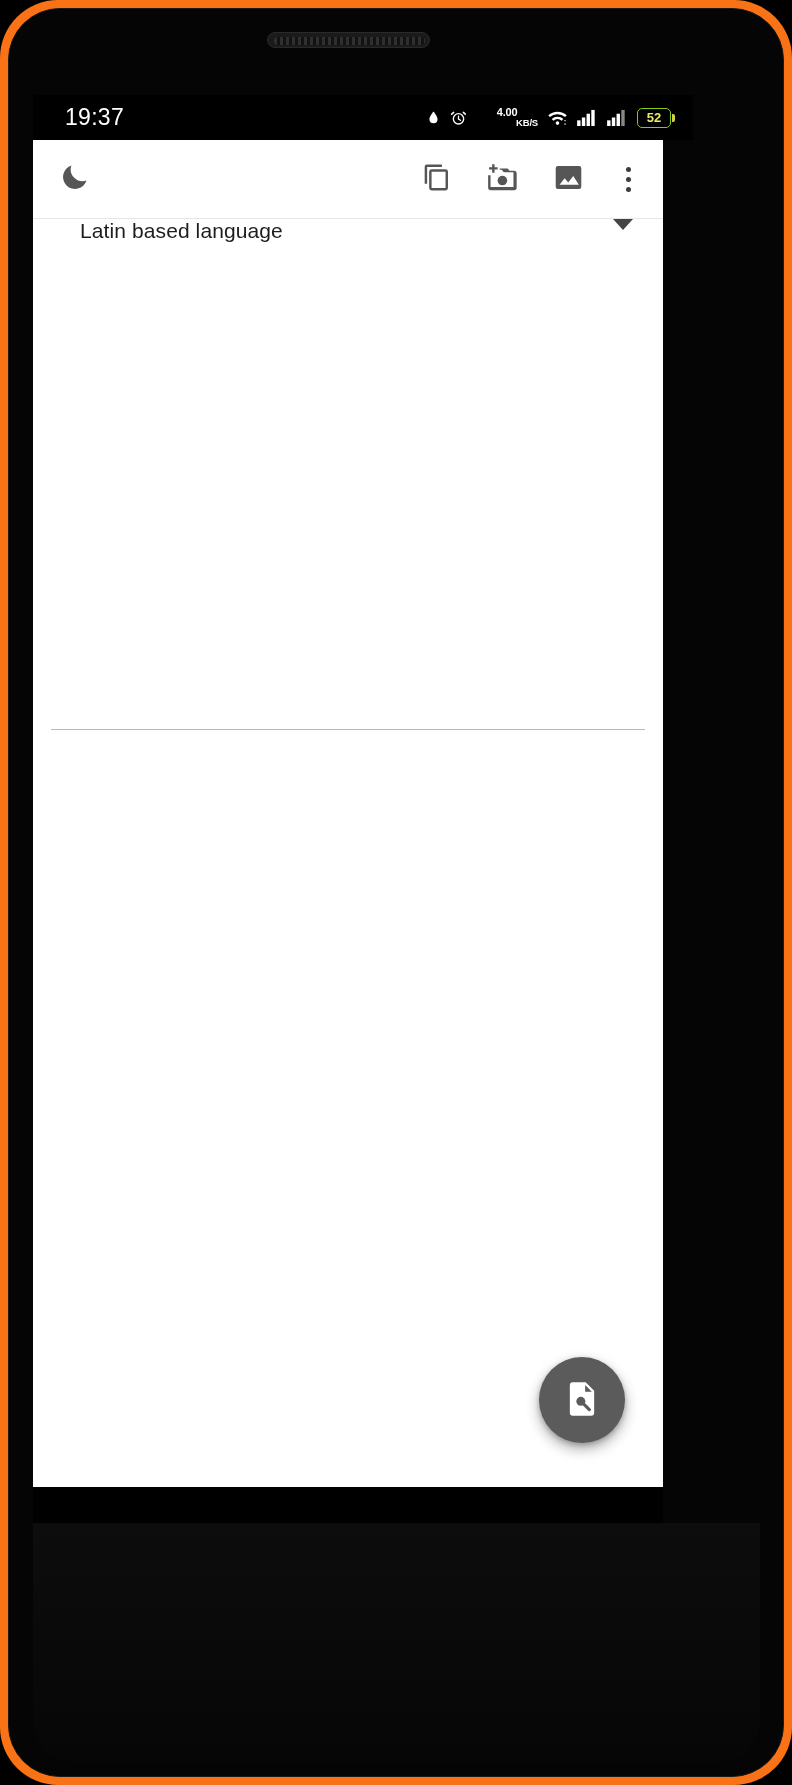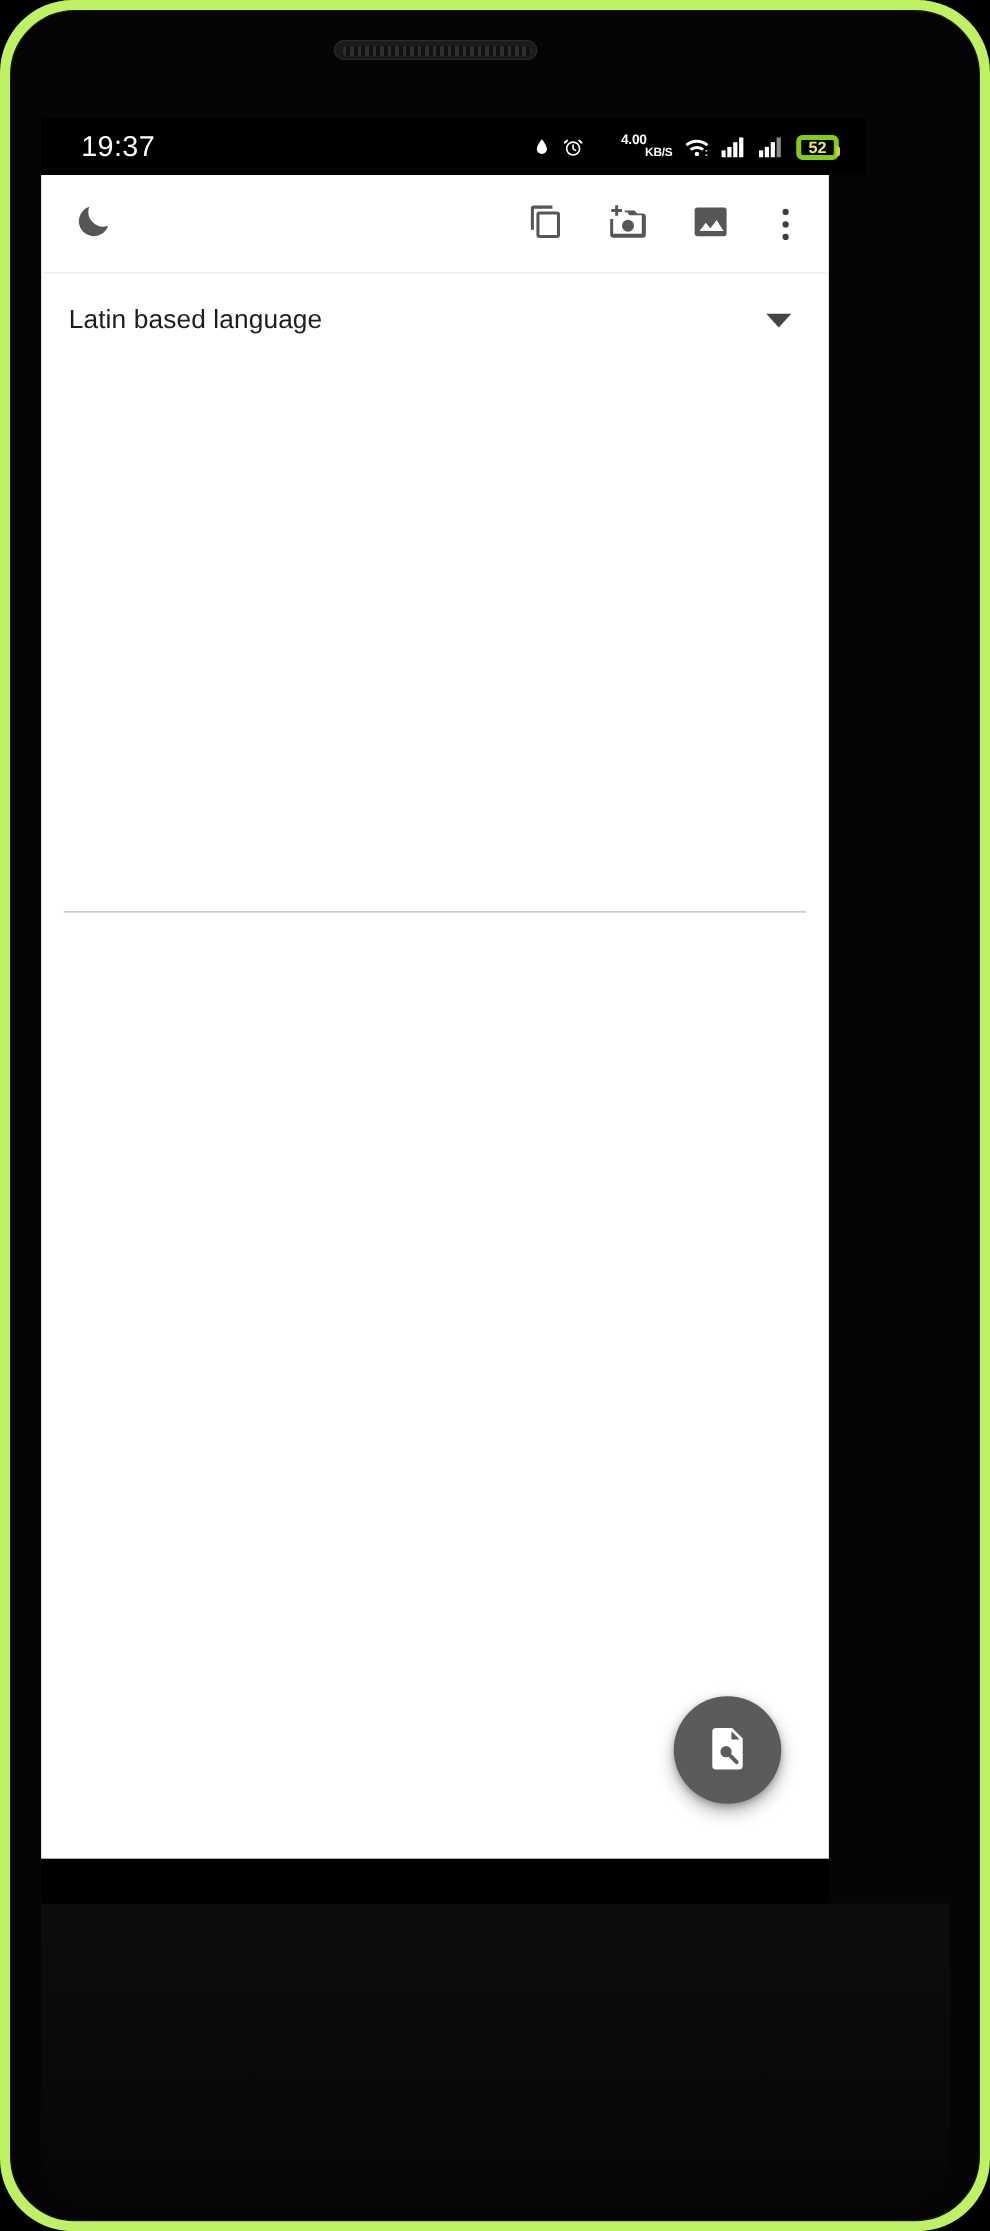--- a/index.html
+++ b/index.html
@@ -8,21 +8,21 @@
     background: #000;
     font-family: "Liberation Sans", sans-serif;
     overflow: hidden;
   }
 
   
   #phone-frame {
     position: absolute;
     left: 0; top: 0;
     width: 792px; height: 1785px;
-    background: #bef264;
+    background: #f97316;
     border-radius: 58px;
     overflow: hidden;
   }
   #device-bezel {
     position: absolute;
     left: 8px; top: 8px;
     width: 776px; height: 1769px;
     background: #050505;
     border-radius: 52px;
     border: 1px solid #1a1a1a;
@@ -79,21 +79,21 @@
     text-align: center;
     letter-spacing: -0.2px;
   }
   .sb-net-speed .unit { font-size: 9.5px; line-height: 10px; display:block;padding-left:40px; }
   #battery-badge {
     display: flex;
     align-items: center;
     justify-content: center;
     min-width: 34px;
     height: 20px;
-    border: 4px solid #84cc16;
+    border: 1px solid #84cc16;
     border-radius: 5px;
     color: #e8eb6a;
     font-size: 13px;
     font-weight: bold;
     padding: 0 3px;
     position: relative;
     text-align: right;
   }
   #battery-badge::after {
     content: "";
@@ -147,24 +147,25 @@
     background: #3d3d3d;
     border-radius: 50%;
     display: block;
   }
 
   
   #language-selector {
     position: relative;
     height: 74px;
     display: flex;
-    align-items: center;
+    align-items: flex-start;
     padding: 0 26px 0 22px;
     background: #fff;
     cursor: pointer;
+    margin-left: 25px;
   }
   #language-label {
     font-size: 21px;
     color: #1d1d1d;
     letter-spacing: 0.1px;
   }
   #language-selector .grow { flex: 1; }
   #dropdown-caret {
     width: 0; height: 0;
     border-left: 10px solid transparent;

